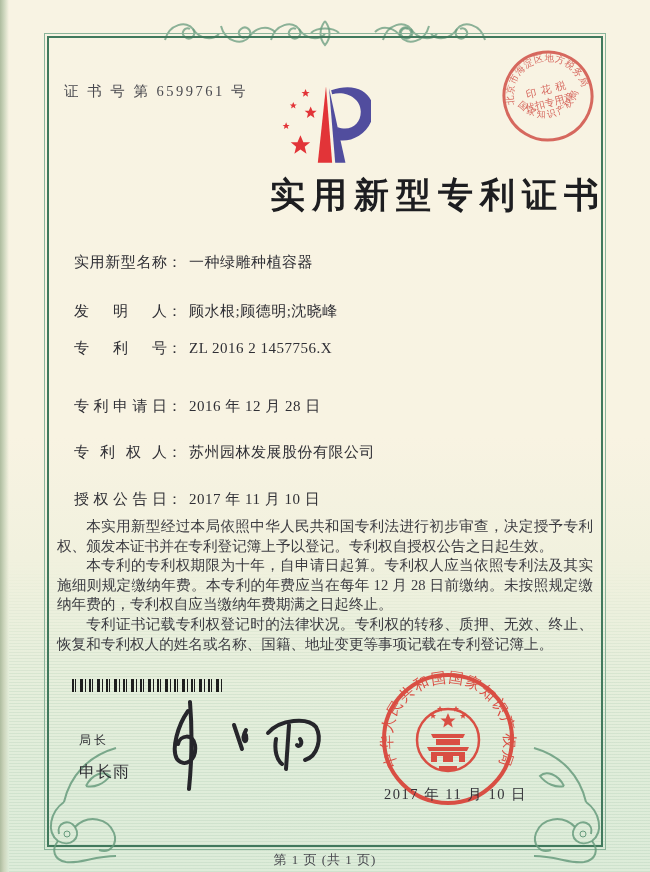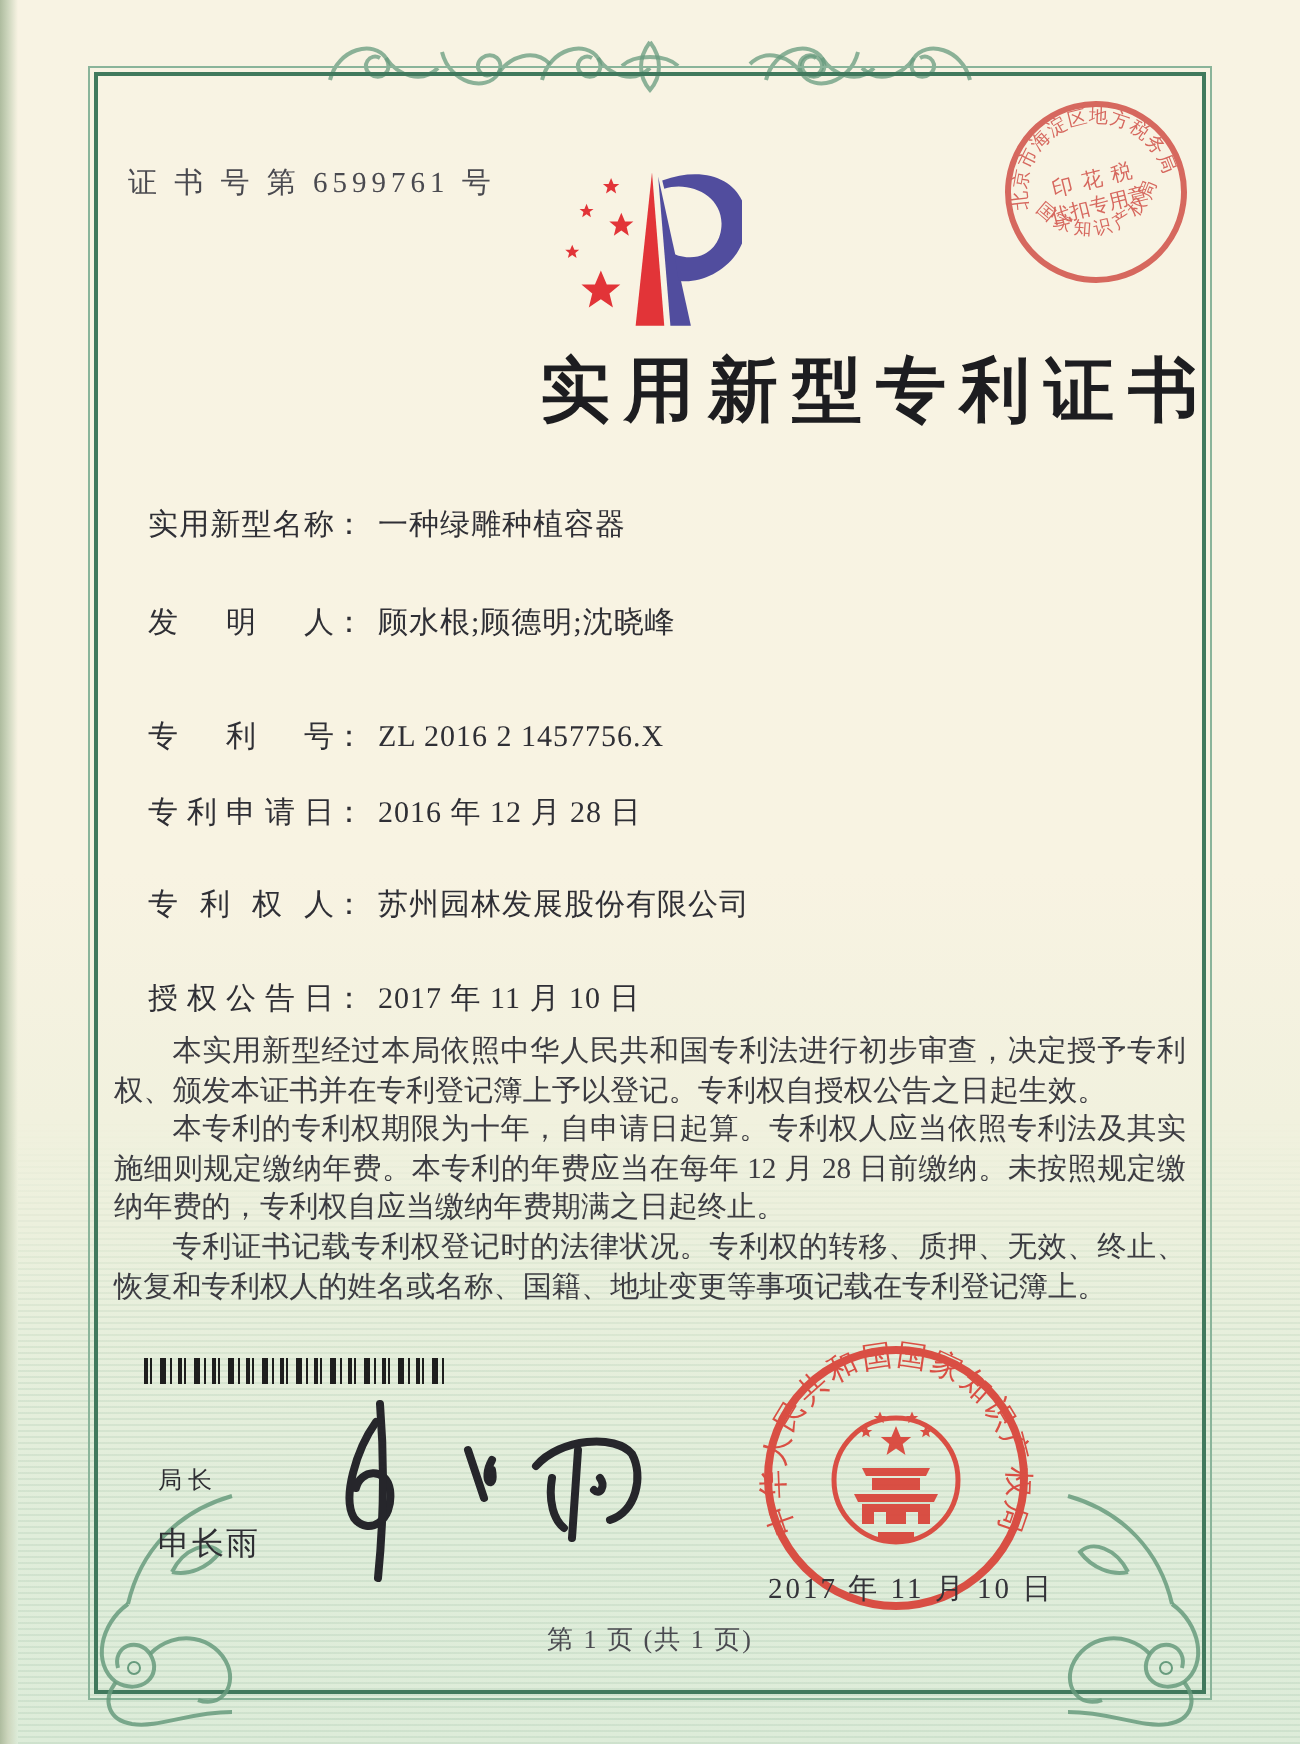--- a/index.html
+++ b/index.html
@@ -41,21 +41,21 @@
   .signer-name{position:absolute;left:79px;top:762px;font-size:16px;letter-spacing:1px;
     color:#2e2e33;font-family:"Liberation Sans","DejaVu Sans",sans-serif;}
   .signature{position:absolute;left:148px;top:697px;width:190px;height:98px;}
   .signature path{fill:none;stroke:#26262b;stroke-width:4;stroke-linecap:round;stroke-linejoin:round;}
   .seal{position:absolute;left:379px;top:670px;width:138px;height:138px;opacity:.88;}
   .seal .ring{fill:none;stroke:var(--seal_red);stroke-width:4;}
   .seal text{fill:var(--seal_red);font-family:"Liberation Serif",serif;}
   .seal .emb-f{fill:var(--seal_red);}
   .seal .emb-s{fill:none;stroke:var(--seal_red);}
   .seal-date{position:absolute;left:384px;top:785px;font-size:14.5px;letter-spacing:1.5px;color:#333339;}
-  .footer{position:absolute;left:44px;width:562px;top:811px;text-align:center;font-size:13px;
+  .footer{position:absolute;left:44px;width:562px;top:851px;text-align:center;font-size:13px;
     letter-spacing:1px;color:var(--text_gray);}
   .top-band{position:absolute;left:163px;top:16px;width:324px;height:34px;}
   .top-band path{fill:none;stroke:var(--ornament_green);stroke-width:2;opacity:.75;}
   .corner{position:absolute;width:92px;height:122px;}
   .corner path{fill:none;stroke:var(--ornament_green);stroke-width:2;opacity:.85;}
   .corner.bl{left:28px;top:744px;}
   .corner.br{right:28px;top:744px;transform:scaleX(-1);}
   .logo .star{fill:var(--logo_red);}
 </style>
 </head>
@@ -136,21 +136,21 @@
   </svg>
 
   <div class="title">实用新型专利证书</div>
 
   <div class="field-row" style="top:302px">
     <span class="flabel">发明人</span><span class="fcolon">：</span><span class="fvalue">顾水根;顾德明;沈晓峰</span>
   </div>
   <div class="field-row" style="top:253px">
     <span class="flabel">实用新型名称</span><span class="fcolon">：</span><span class="fvalue">一种绿雕种植容器</span>
   </div>
-  <div class="field-row" style="top:359px">
+  <div class="field-row" style="top:339px">
     <span class="flabel">专利号</span><span class="fcolon">：</span><span class="fvalue">ZL 2016 2 1457756.X</span>
   </div>
   <div class="field-row" style="top:397px">
     <span class="flabel">专利申请日</span><span class="fcolon">：</span><span class="fvalue">2016 年 12 月 28 日</span>
   </div>
   <div class="field-row" style="top:443px">
     <span class="flabel">专利权人</span><span class="fcolon">：</span><span class="fvalue">苏州园林发展股份有限公司</span>
   </div>
   <div class="field-row" style="top:490px">
     <span class="flabel">授权公告日</span><span class="fcolon">：</span><span class="fvalue">2017 年 11 月 10 日</span>

